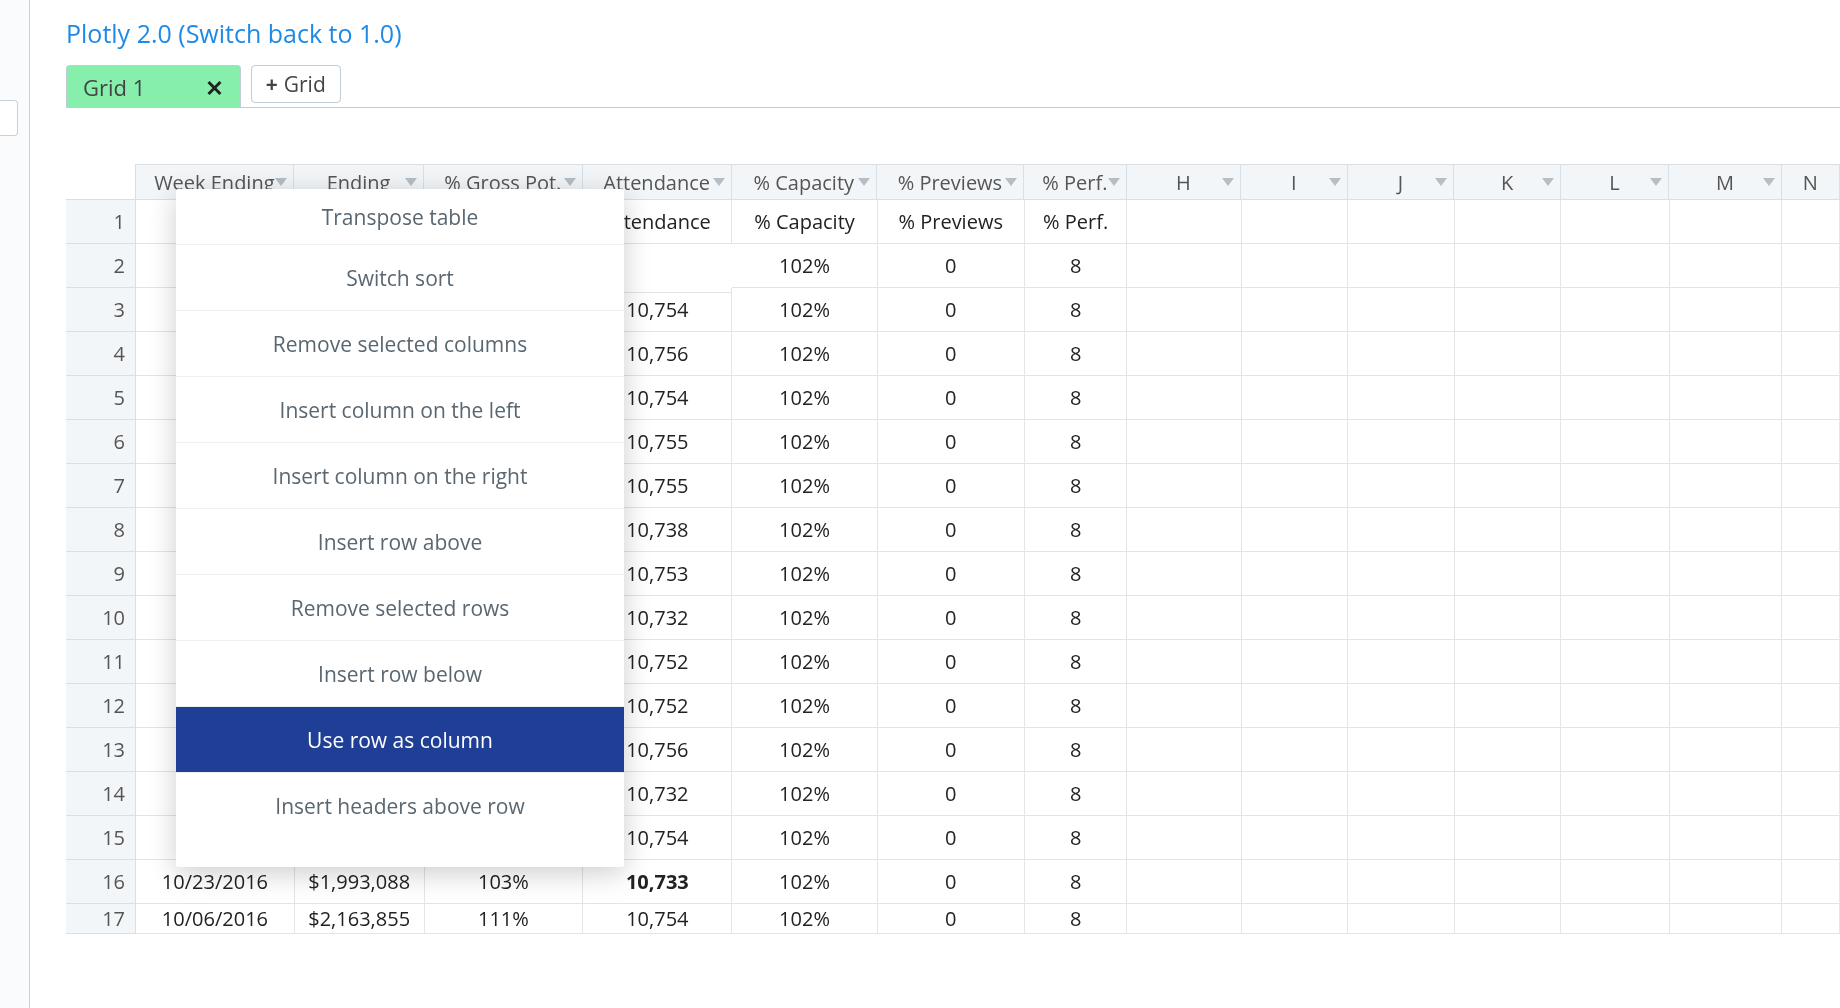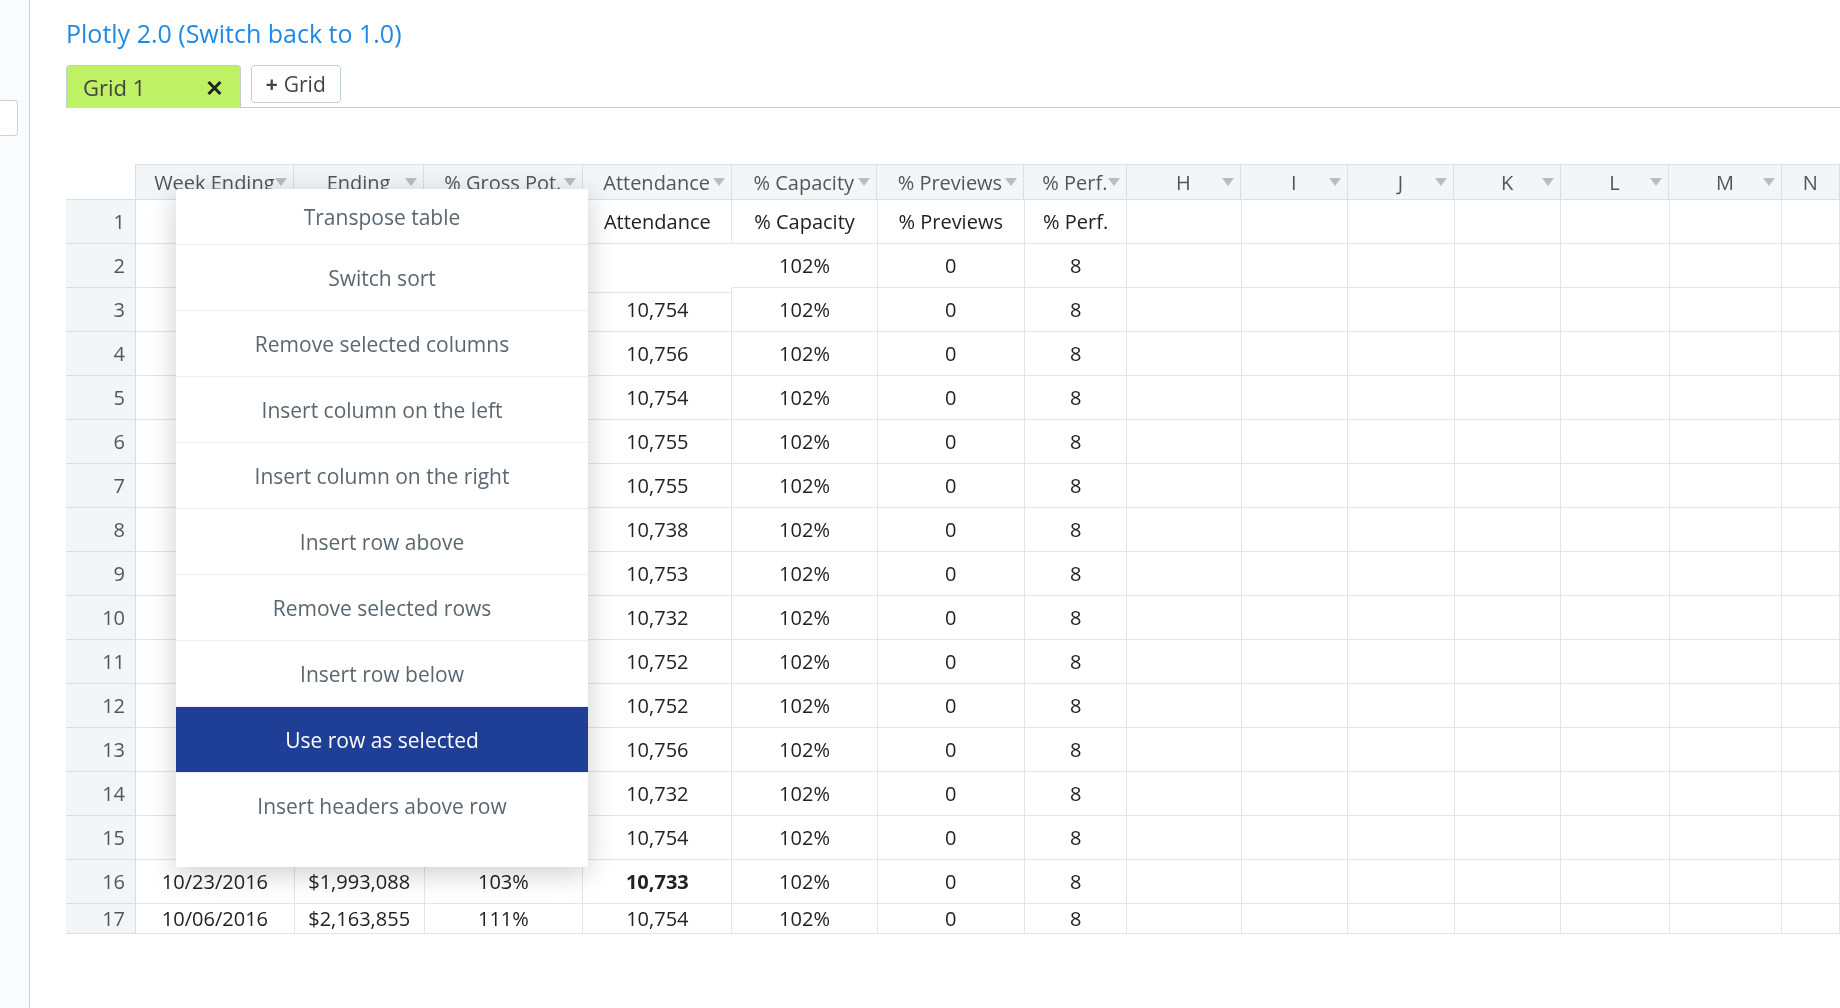--- a/index.html
+++ b/index.html
@@ -20,21 +20,21 @@
   .version-link a { color: #1e8ae6; text-decoration: none; cursor: pointer; }
   .tabs-row {
     display: flex;
     align-items: flex-end;
     border-bottom: 1px solid #bfcdd6;
     margin-left: 6px;
   }
   .tab {
     border: 1px solid #bfcdd6;
     border-bottom: none;
-    background: #bef264;
+    background: #86efac;
     padding: 6px 16px;
     display: flex;
     align-items: center;
     gap: 60px;
     font-size: 22px;
     color: #444;
     position: relative;
     top: 1px;
     border-top-left-radius: 4px;
     border-top-right-radius: 4px;
@@ -100,21 +100,21 @@
     line-height: 44px;
     font-size: 20px;
     color: #222;
     white-space: nowrap;
     overflow: hidden;
   }
   .context-menu {
     position: absolute;
     left: 110px;
     top: 25px;
-    width: 412px;
+    width: 448px;
     background: #fff;
     box-shadow: 0 6px 28px rgba(0,0,0,0.20);
     border-radius: 2px;
     z-index: 50;
     padding-bottom: 28px;
   }
   .menu-item {
     height: 66px;
     display: flex;
     align-items: center;
@@ -525,17 +525,17 @@
 
     <div class="context-menu" id="ctx-menu">
         <div class="menu-item">Transpose table</div>
         <div class="menu-item">Switch sort</div>
         <div class="menu-item">Remove selected columns</div>
         <div class="menu-item">Insert column on the left</div>
         <div class="menu-item">Insert column on the right</div>
         <div class="menu-item">Insert row above</div>
         <div class="menu-item">Remove selected rows</div>
         <div class="menu-item">Insert row below</div>
-        <div class="menu-item selected">Use row as selected</div>
+        <div class="menu-item selected">Use row as column</div>
         <div class="menu-item">Insert headers above row</div>
       </div>
   </div>
 </div>
 
 </body></html>

